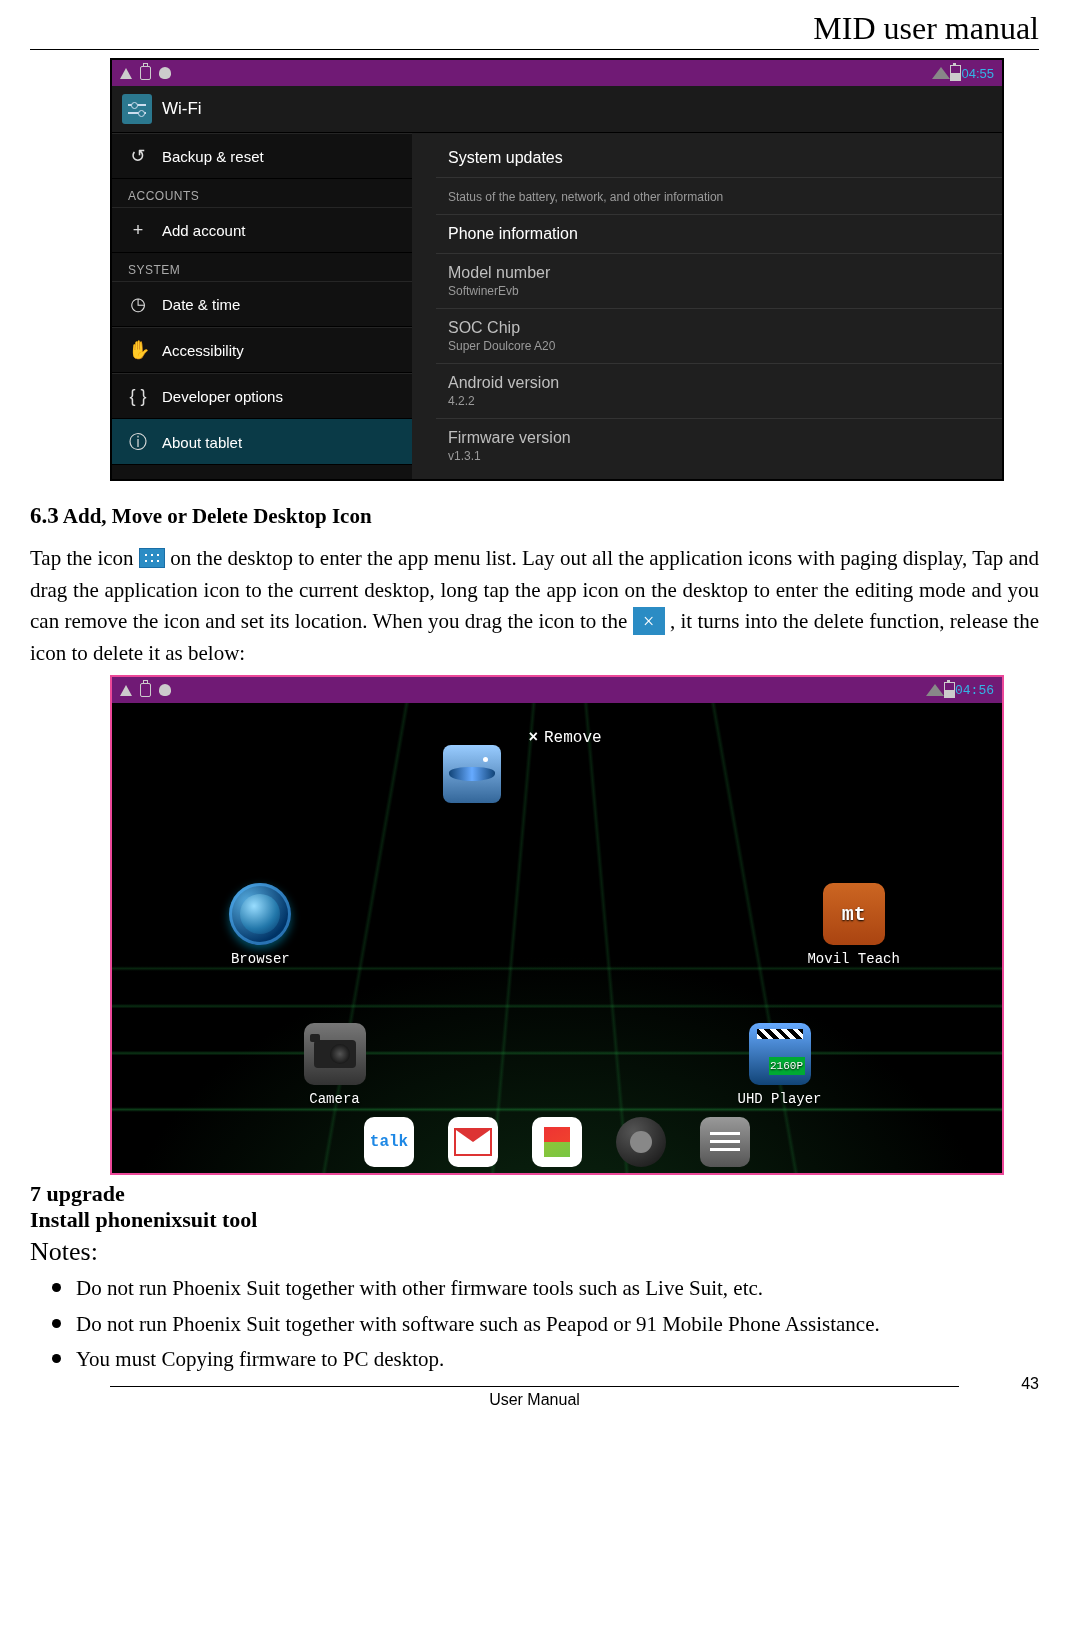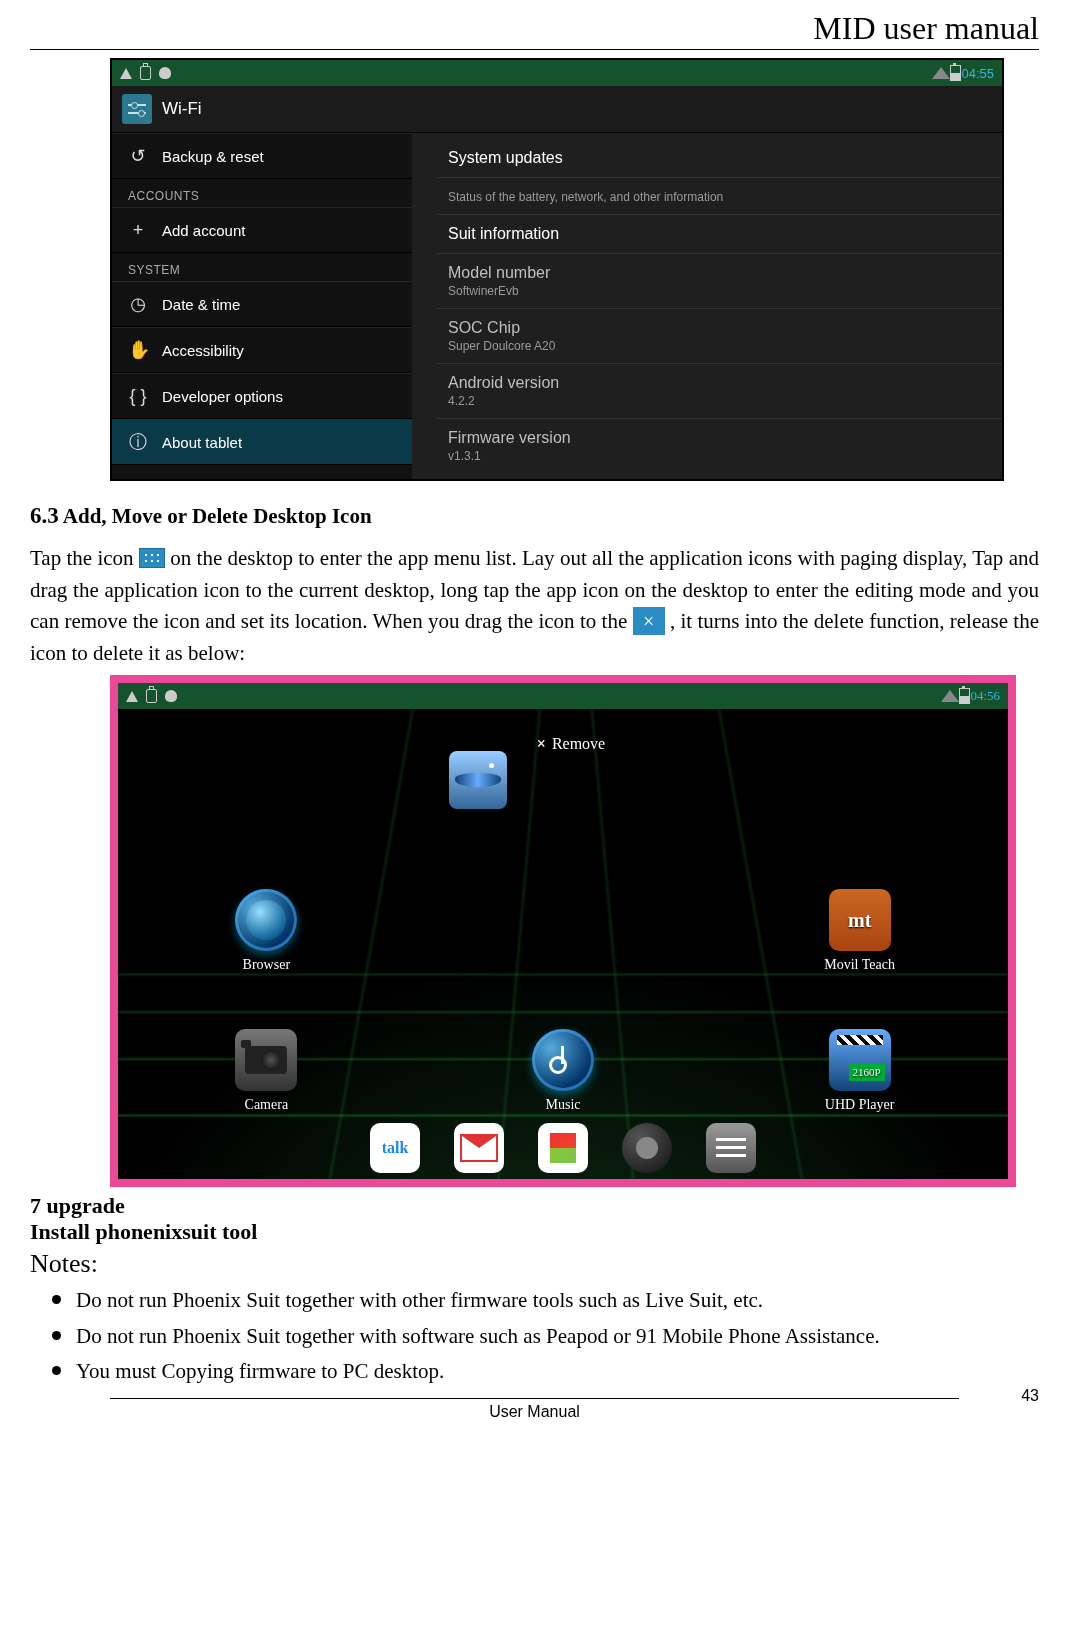--- a/index.html
+++ b/index.html
@@ -34,21 +34,21 @@
   .subhead2 { font-size:22px; font-weight:bold; margin:0 0 4px; }
   .notes-label { font-size:26px; margin:4px 0 6px; }
   ul.bullets { list-style:none; padding:0 0 0 46px; margin:0; }
   ul.bullets > li { position:relative; font-size:21px; line-height:1.5; text-align:justify; margin:0 0 4px; }
   ul.bullets > li::before { content:""; position:absolute; left:-24px; top:10px; width:9px; height:9px; background:#000; border-radius:50%; }
   .footer { text-align:center; font-size:16px; font-family:Arial,sans-serif; margin-top:4px; }
   .page-num { position:absolute; right:30px; bottom:26px; font-size:16px; font-family:Arial,sans-serif; }
 
   
   .shot { margin-left:80px; width:890px; border:2px solid #000; font-family:Arial,Helvetica,sans-serif; color:#fff; }
-  .statusbar { height:26px; background:#14532d; display:flex; align-items:center; padding:0 8px; font-size:13px; }
+  .statusbar { height:26px; background:#701a75; display:flex; align-items:center; padding:0 8px; font-size:13px; }
   .statusbar .left-icons { display:flex; gap:8px; align-items:center; }
   .statusbar .tri { width:0;height:0;border-left:6px solid transparent;border-right:6px solid transparent;border-bottom:11px solid #ccc; }
   .statusbar .usb { width:9px;height:12px;border:1px solid #ccc;border-radius:2px;position:relative; }
   .statusbar .usb::before{content:"";position:absolute;top:-4px;left:2px;width:3px;height:3px;border:1px solid #ccc;border-bottom:none;}
   .statusbar .bug { width:12px;height:12px;background:#ccc;border-radius:50% 50% 40% 40%; }
   .statusbar .spacer{flex:1;}
   .statusbar .wifi { width:0;height:0;border-left:9px solid transparent;border-right:9px solid transparent;border-bottom:12px solid #888; position:relative;}
   .statusbar .batt { width:9px;height:14px;border:1px solid #ccc;background:linear-gradient(#ccc,#ccc) bottom/100% 50% no-repeat; position:relative;}
   .statusbar .batt::before{content:"";position:absolute;top:-3px;left:2px;width:3px;height:2px;background:#ccc;}
   .statusbar .clock{color:#33b5e5;}
@@ -67,21 +67,21 @@
   .side .row{height:44px;display:flex;align-items:center;gap:14px;padding:0 8px 0 16px;border-top:1px solid #262626;border-bottom:1px solid #000;font-size:15px;cursor:pointer;}
   .side .row.sel{background:#0a3a47;color:#fff;border-top:1px solid #0a3a47;}
   .side .row .ico{width:20px;text-align:center;color:#ddd;font-size:18px;}
   .pane { flex:1; background:#1f1f1f; padding:6px 0 0 24px; }
   .pane .item{padding:10px 12px;border-bottom:1px solid #333;}
   .pane .item .t{font-size:16px;color:#fff;}
   .pane .item .s{font-size:12px;color:#9a9a9a;margin-top:2px;}
   .pane .item.dim .t{color:#bfbfbf;}
 
   
-  .shot2 { margin-left:80px; width:890px; border:8px solid #ec4899; font-family:Liberation Serif, serif; color:#fff; position:relative; }
+  .shot2 { margin-left:80px; width:890px; border:2px solid #ec4899; font-family:Liberation Mono, monospace; color:#fff; position:relative; }
   .desk { height:470px; background:
      radial-gradient(ellipse 90% 120% at 50% 120%, #0c2a12 0%, #000 55%),
      linear-gradient(#000,#000);
      position:relative; overflow:hidden; }
   .desk::after{ content:""; position:absolute; inset:0; background:
      linear-gradient(transparent 56%, rgba(30,150,60,0.25) 56.5%, transparent 57%),
      linear-gradient(transparent 64%, rgba(30,150,60,0.30) 64.5%, transparent 65%),
      linear-gradient(transparent 74%, rgba(30,150,60,0.35) 74.5%, transparent 75%),
      linear-gradient(transparent 86%, rgba(30,150,60,0.40) 86.5%, transparent 87%),
      linear-gradient(100deg, transparent 30%, rgba(30,150,60,0.2) 30.3%, transparent 30.6%),
@@ -183,21 +183,21 @@
         </div>
       </div>
       <div class="pane">
         <div class="item">
             <div class="t">System updates</div>
           </div>
         <div class="item">
             <div class="s">Status of the battery, network, and other information</div>
           </div>
         <div class="item">
-            <div class="t">Suit information</div>
+            <div class="t">Phone information</div>
           </div>
         <div class="item dim">
             <div class="t">Model number</div>
             <div class="s">SoftwinerEvb</div>
           </div>
         <div class="item dim">
             <div class="t">SOC Chip</div>
             <div class="s">Super Doulcore A20</div>
           </div>
         <div class="item dim">
@@ -247,23 +247,20 @@
         <div class="appicon"><div class="bubble">
               <div class="globe"></div>
             </div><span>Browser</span></div>
         <div class="appicon"><div style="width:62px;height:62px;"></div><span></span></div>
         <div class="appicon"><div class="box mt">mt</div><span>Movil Teach</span></div>
       </div>
       <div class="iconrow r2">
         <div class="appicon"><div class="box" style="background:linear-gradient(#777,#333);">
               <div class="cam"></div>
             </div><span>Camera</span></div>
-        <div class="appicon"><div class="bubble">
-              <div class="note"></div>
-            </div><span>Music</span></div>
         <div class="appicon"><div class="box uhd">
               <div class="clapper"></div>
               <div class="textband">2160P</div>
             </div><span>UHD Player</span></div>
       </div>
       <div class="dockrow">
         <div class="dockicon talk">talk</div>
         <div class="dockicon gmail">
             <div class="env"></div>
           </div>

